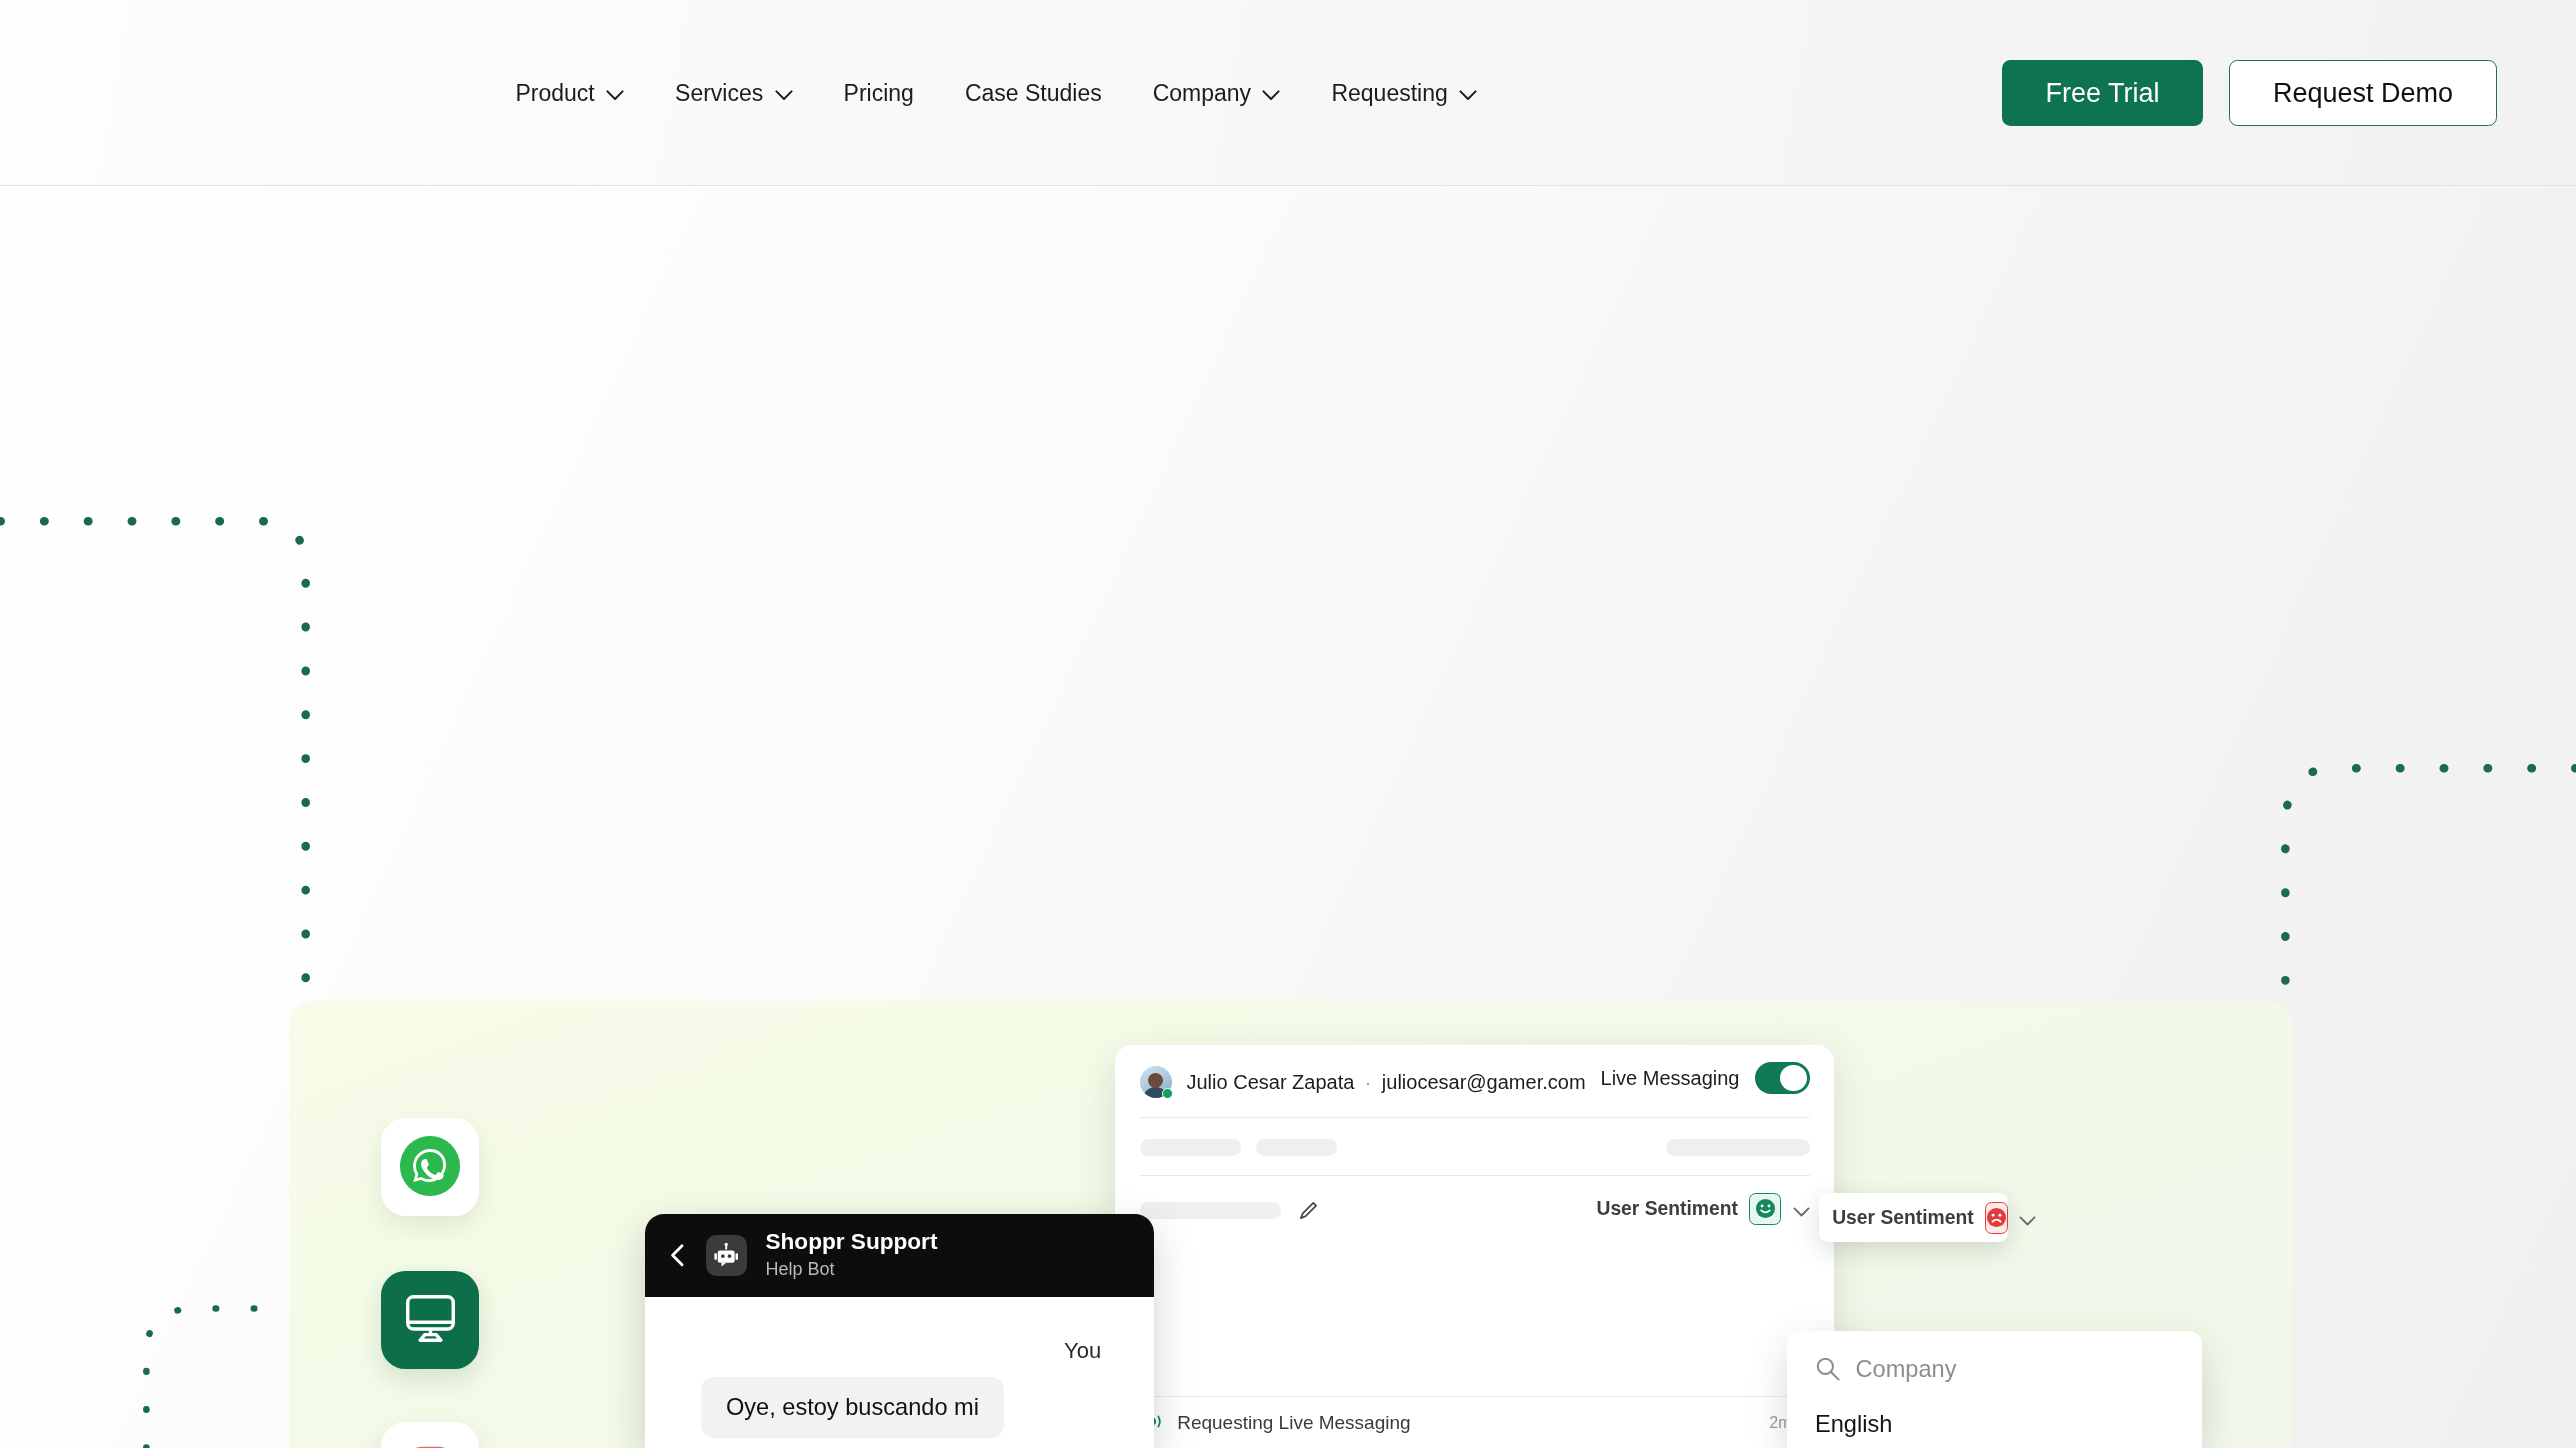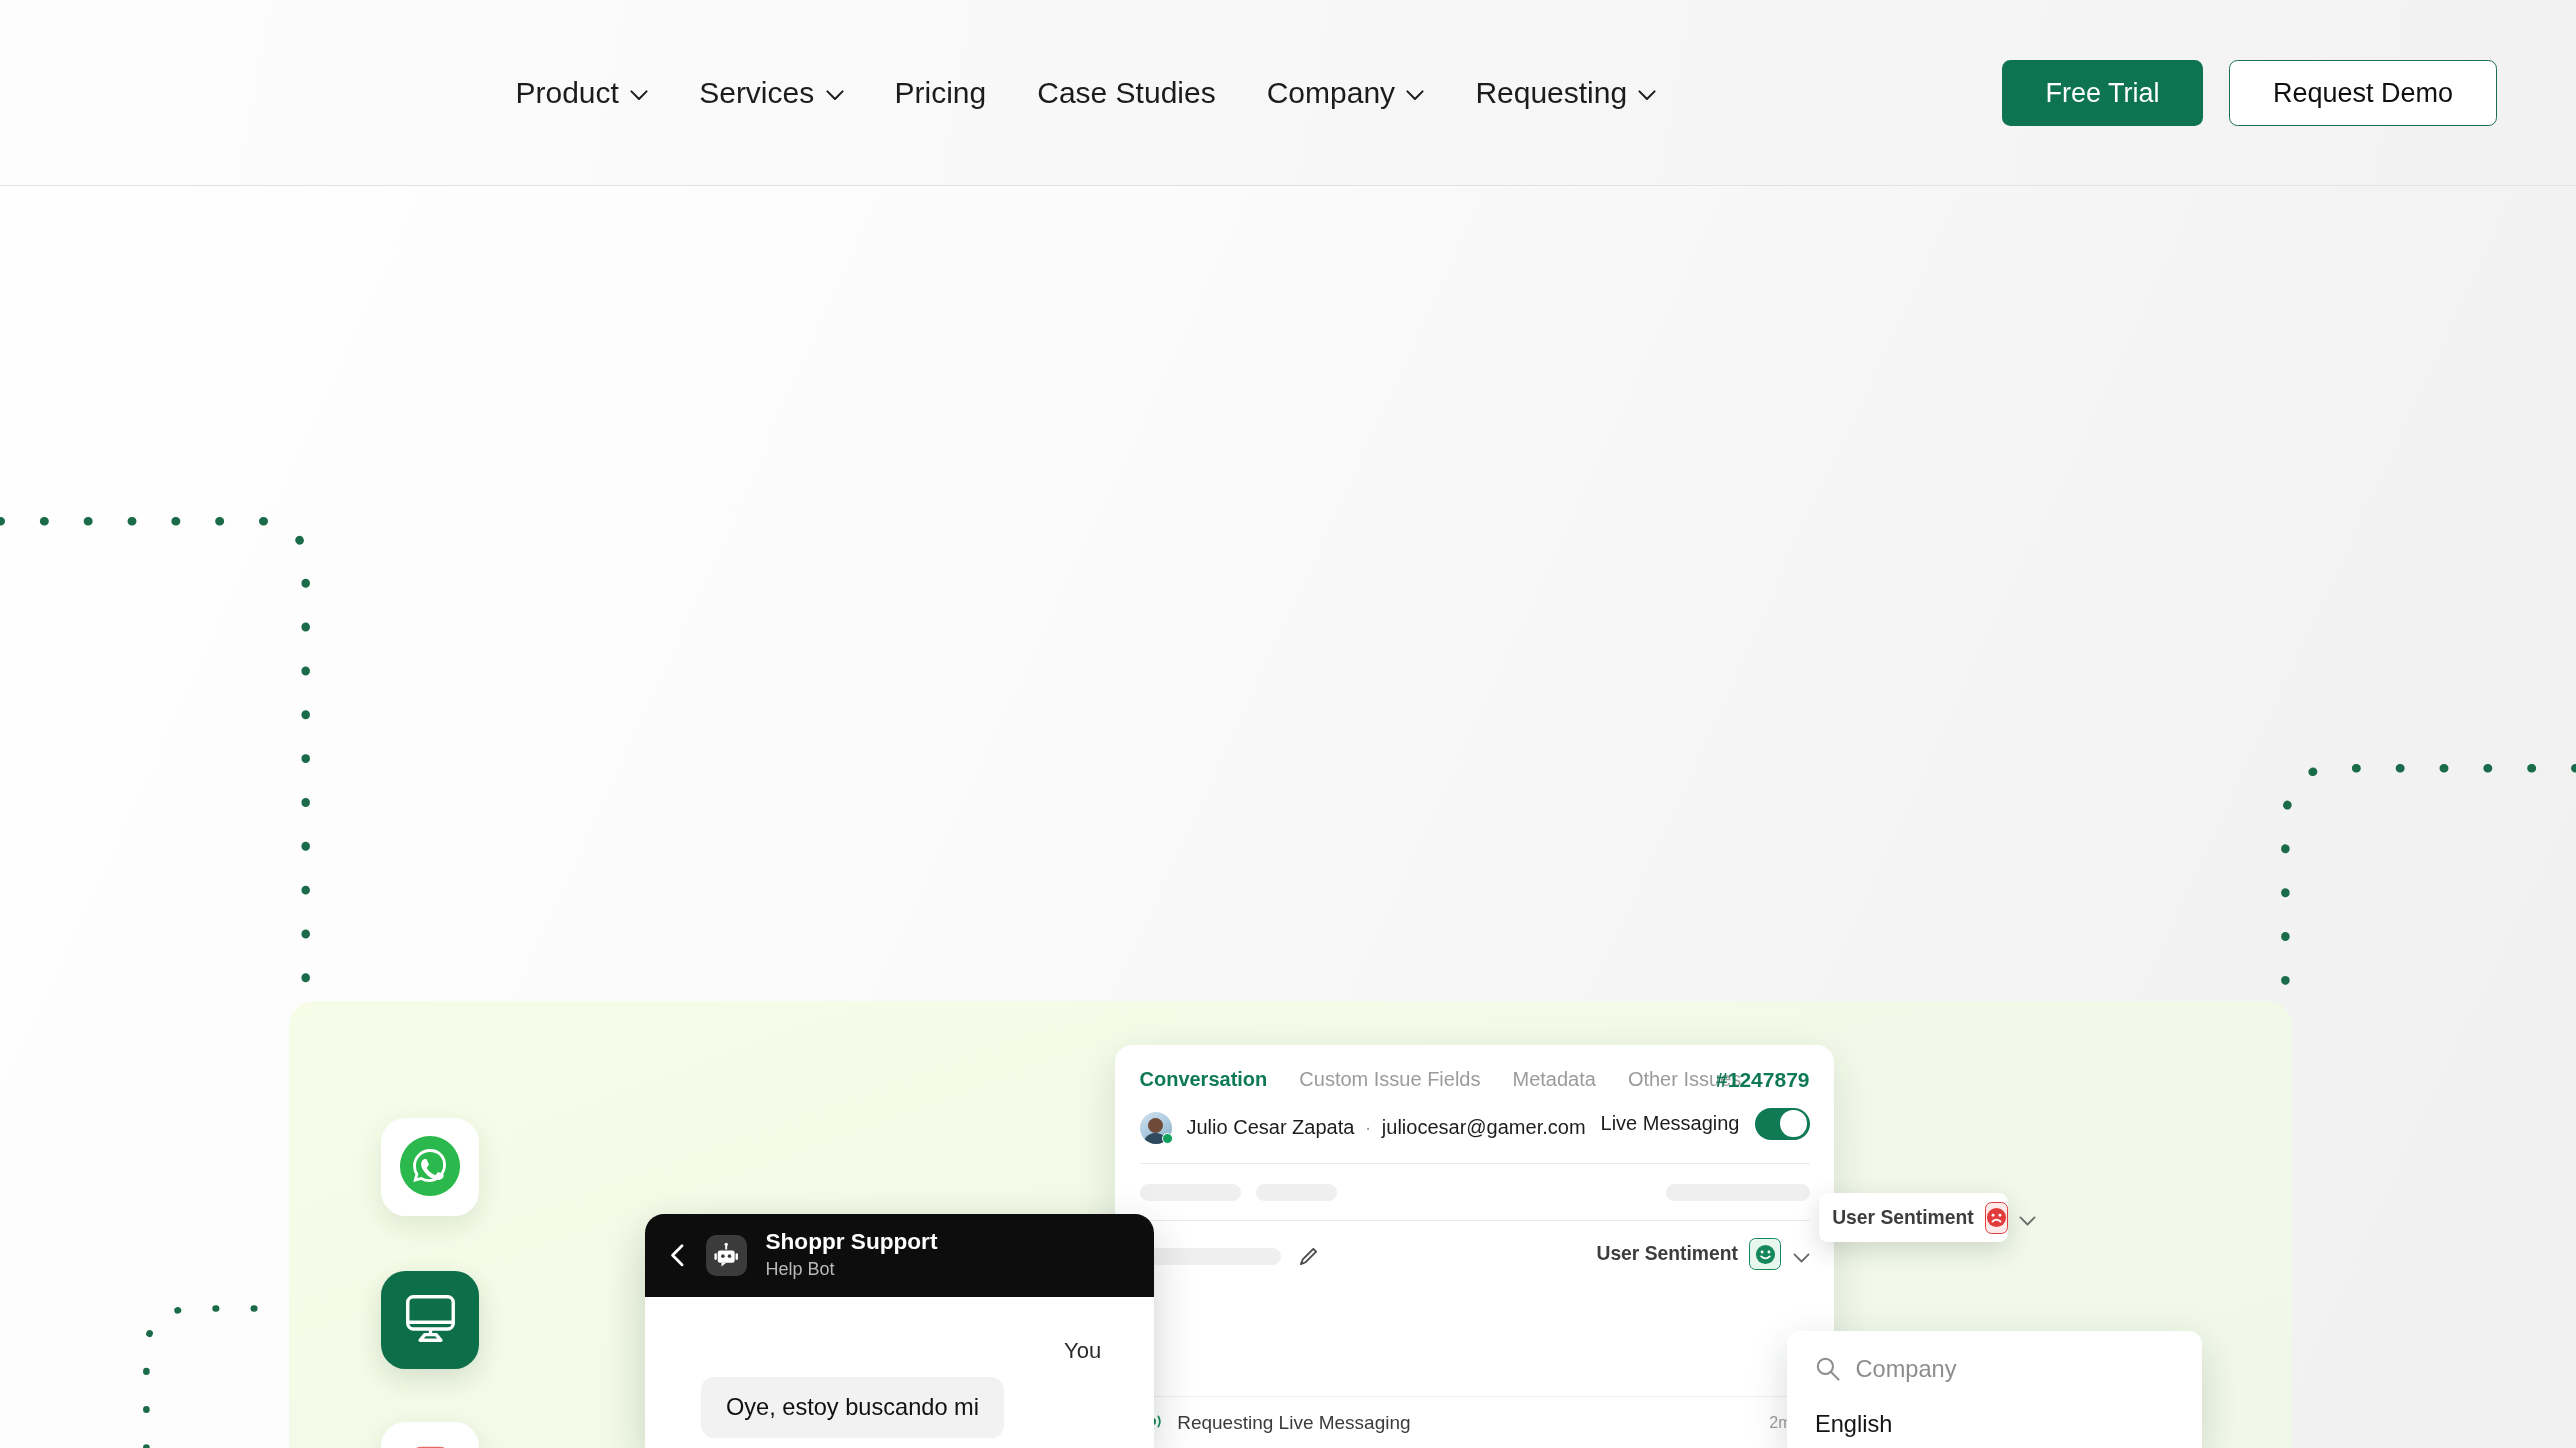--- a/index.html
+++ b/index.html
@@ -45,21 +45,21 @@
   }
 
   .nav {
     position:absolute; left:490px; top:0;
     height:186px;
     display:flex; align-items:center; gap:0;
   }
   .nav-item {
     display:flex; align-items:center; gap:11.3px;
     padding:0 25.5px;
-    font-size:30px; color:#1c1c1c; font-weight:400;
+    font-size:23px; color:#1c1c1c; font-weight:400;
     white-space:nowrap; cursor:pointer;
   }
   .chev {
     display:inline-block; width:18px; height:10.4px;
     position:relative; top:1.9px;
   }
   .chev svg { display:block; }
 
   .header-actions {
     position:absolute; right:79px; top:0;
@@ -401,27 +401,20 @@
     <span>
       <svg width="57" height="57" viewBox="0 0 60 60">
         <rect x="8" y="8" width="44" height="44" rx="13" fill="none" stroke="#e46a6a" stroke-width="4"></rect>
         <circle cx="30" cy="30" r="11" fill="none" stroke="#e46a6a" stroke-width="4"></circle>
       </svg>
     </span>
   </div>
 
   <div class="console">
 
-    <div class="console-tabs">
-      <div class="ctab active">Conversation</div>
-      <div class="ctab">Custom Issue Fields</div>
-      <div class="ctab">Metadata</div>
-      <div class="ctab">Other Issues</div>
-      <div class="ticket-id">#1247879</div>
-    </div>
 
     <div class="console-user">
       <div class="avatar-wrap">
         <div class="avatar"></div>
         <div class="online-dot"></div>
       </div>
       <div class="user-name">Julio Cesar Zapata</div>
       <div class="user-sep">·</div>
       <div class="user-mail">juliocesar@gamer.com</div>
 

